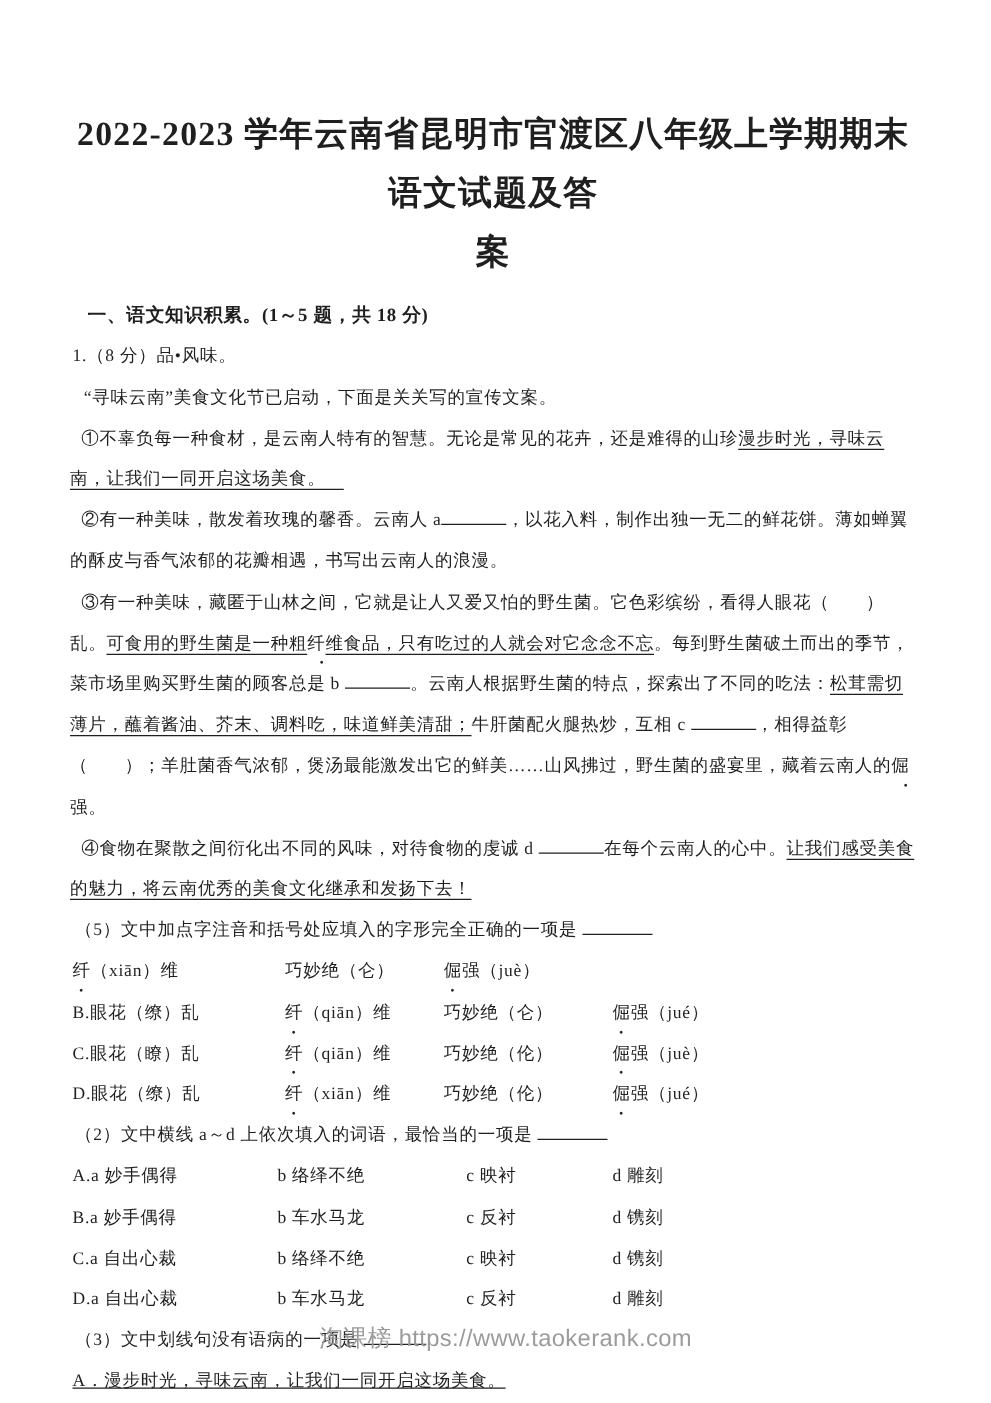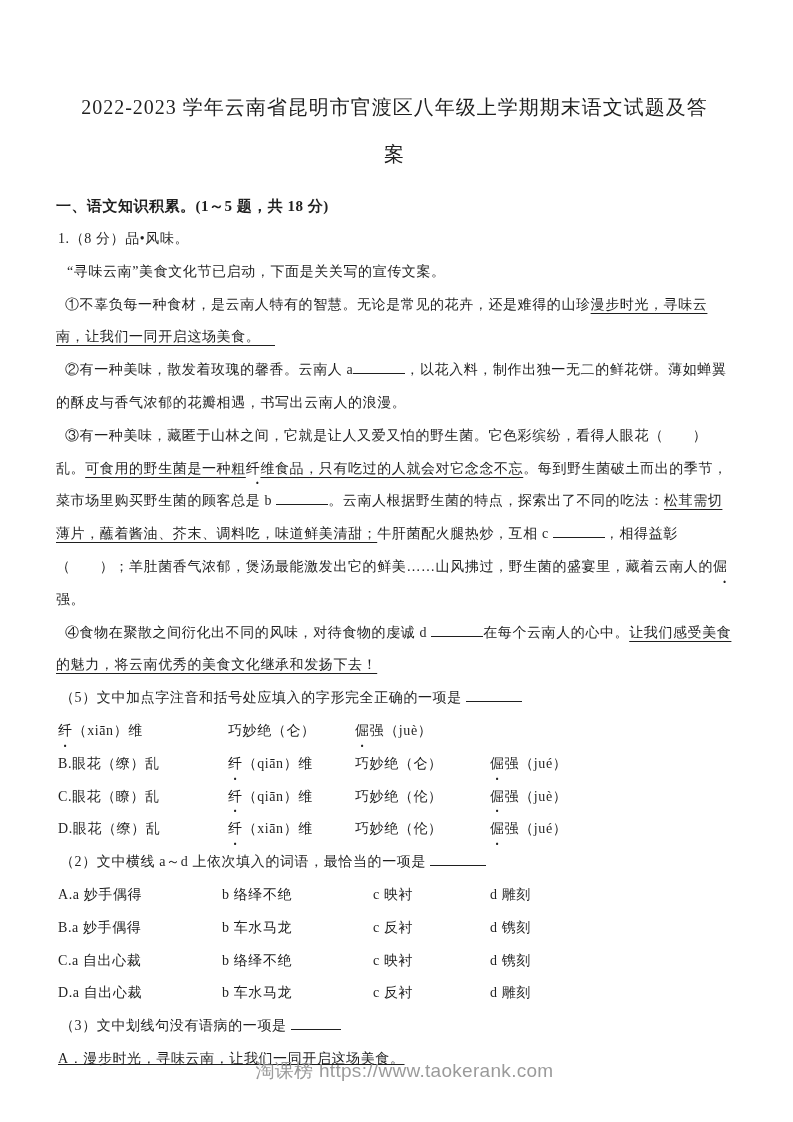--- a/index.html
+++ b/index.html
@@ -8,27 +8,27 @@
     background: #ffffff; overflow: hidden;
   }
   body {
     font-family: "Liberation Serif", "DejaVu Serif", serif;
     color: #1f1f1f;
     position: relative;
   }
   .page { padding: 84px 60px 0 56px; }
 
   .title {
-    font-size: 20px; font-weight: normal;
+    font-size: 27px; font-weight: bold;
     text-align: center; line-height: 47px;
     letter-spacing: 1px;
   }
   .heading {
     font-size: 15px; font-weight: bold;
-    line-height: 33px; margin-top: 12px; 
+    line-height: 33px; margin-top: 12px; margin-left: 14px;
     letter-spacing: 0.5px;
   }
   .body-text { font-size: 14px; line-height: 32.8px; letter-spacing: 0.6px; }
 
   p.stem    { margin-left: 2px; }
   p.indent  { text-indent: 11px; }
   p.para    { text-indent: 9px; }
   p.substem { margin-left: 4px; }
   p.optA    { margin-left: 2px; text-decoration: underline; }
 

